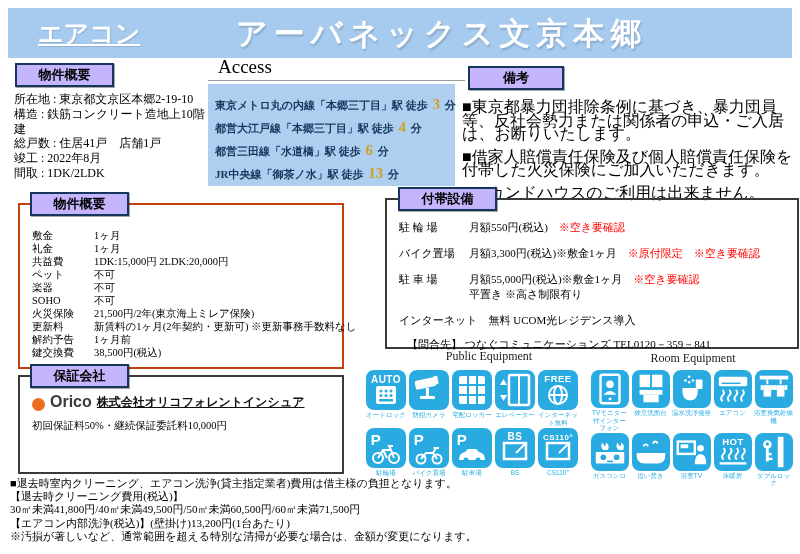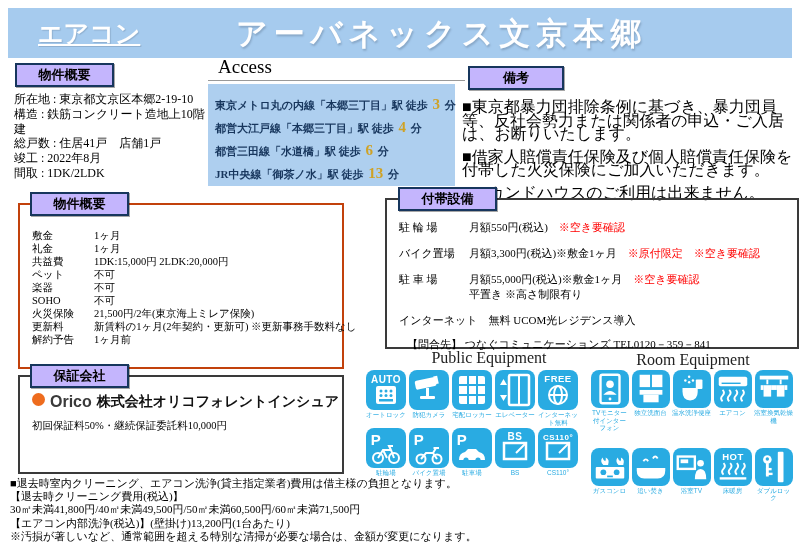--- a/index.html
+++ b/index.html
@@ -27,42 +27,42 @@
   
   #remarks-list{position:absolute;left:462px;top:100px;width:334px;font-size:16px;line-height:13.5px;}
   .rm-p{margin:0 0 9px 0;}
   
   .rental-box{position:absolute;left:18px;top:203px;width:322px;height:162px;border:2px solid #c2410c;}
   #rental-rows{padding:24px 0 0 12px;font-size:10.5px;line-height:13px;}
   .rt-label{display:inline-block;width:62px;}
   .rt-row{white-space:nowrap;}
   
   .guarantor-box{position:absolute;left:18px;top:375px;width:322px;height:95px;border:2px solid #3a3a3a;}
-  .orico-row{padding:16px 0 0 12px;display:flex;align-items:flex-start;gap:5px;}
+  .orico-row{padding:16px 0 0 12px;display:flex;align-items:flex-end;gap:5px;}
   .orico-dot{width:13px;height:13px;border-radius:50%;background:#EE6C1E;}
   .orico-brand{font-family:"Liberation Sans",sans-serif;font-weight:bold;font-size:16px;color:#3a3a3a;}
-  .orico-company{font-family:"Liberation Sans",sans-serif;font-weight:bold;font-size:14px;color:#111;}
+  .orico-company{font-family:"Liberation Sans",sans-serif;font-weight:bold;font-size:12px;color:#111;text-decoration:underline;}
   .guarantor-detail{padding:8px 0 0 12px;font-size:10.5px;}
   
   .facilities-box{position:absolute;left:385px;top:198px;width:410px;height:147px;border:2px solid #3a3a3a;}
   #facility-rows{padding:20px 0 0 12px;font-size:11px;}
   .fc-row{margin-bottom:12px;line-height:14px;}
   .fc-label{display:inline-block;width:70px;vertical-align:top;}
   .fc-value{display:inline-block;}
   .red{color:#FF0000;}
   .fc-extra{margin-top:1px;}
   .internet-line{padding:0 0 0 12px;font-size:11px;}
   .contact-line{padding:9px 0 0 20px;font-size:11px;}
   
-  .eq-heading{position:absolute;font-size:16px;color:#222;text-align:center;font-family:Liberation Serif, serif;}
+  .eq-heading{position:absolute;font-size:12px;color:#222;text-align:center;font-family:Liberation Serif, serif;}
   #public-heading{left:380px;top:349px;width:218px;}
   #room-heading{left:588px;top:351px;width:210px;}
   .eq-grid{position:absolute;display:flex;flex-wrap:wrap;}
   #public-grid{left:366px;top:370px;width:219px;gap:2px 3px;}
-  #room-grid{left:590px;top:370px;width:208px;gap:16px 2px;}
+  #room-grid{left:590px;top:370px;width:208px;gap:1px 2px;}
   .eq-cell{width:40px;display:flex;flex-direction:column;align-items:center;}
   #room-grid .eq-cell{width:39px;}
   .eq-icon{width:40px;height:40px;background:#29ABE2;border-radius:8px;}
   #room-grid .eq-icon{width:38px;height:38px;}
   .eq-icon svg{width:100%;height:100%;display:block;}
   .eq-icon text{font-family:"Liberation Sans",sans-serif;font-weight:bold;}
   .eq-label{font-family:"Liberation Sans",sans-serif;font-size:6.5px;line-height:7.5px;
             color:#29ABE2;text-align:center;margin-top:1px;min-height:15px;}
   
   #footer-lines{position:absolute;left:10px;top:477px;width:782px;font-size:11px;line-height:13.2px;}
@@ -107,20 +107,21 @@
     <div id="rental-rows">
         <div class="rt-row"><span class="rt-label">敷金</span><span class="rt-value">1ヶ月</span></div>
         <div class="rt-row"><span class="rt-label">礼金</span><span class="rt-value">1ヶ月</span></div>
         <div class="rt-row"><span class="rt-label">共益費</span><span class="rt-value">1DK:15,000円  2LDK:20,000円</span></div>
         <div class="rt-row"><span class="rt-label">ペット</span><span class="rt-value">不可</span></div>
         <div class="rt-row"><span class="rt-label">楽器</span><span class="rt-value">不可</span></div>
         <div class="rt-row"><span class="rt-label">SOHO</span><span class="rt-value">不可</span></div>
         <div class="rt-row"><span class="rt-label">火災保険</span><span class="rt-value">21,500円/2年(東京海上ミレア保険)</span></div>
         <div class="rt-row"><span class="rt-label">更新料</span><span class="rt-value">新賃料の1ヶ月(2年契約・更新可) ※更新事務手数料なし</span></div>
         <div class="rt-row"><span class="rt-label">解約予告</span><span class="rt-value">1ヶ月前</span></div>
+        <div class="rt-row"><span class="rt-label">鍵交換費</span><span class="rt-value">38,500円(税込)</span></div>
       </div>
   </div>
   <div class="sec-head" style="left:30px;top:192px;width:95px;">物件概要</div>
 
   <div class="guarantor-box">
     <div class="orico-row">
       <span class="orico-dot"></span>
       <span class="orico-brand">Orico</span>
       <span class="orico-company">株式会社オリコフォレントインシュア</span>
     </div>

